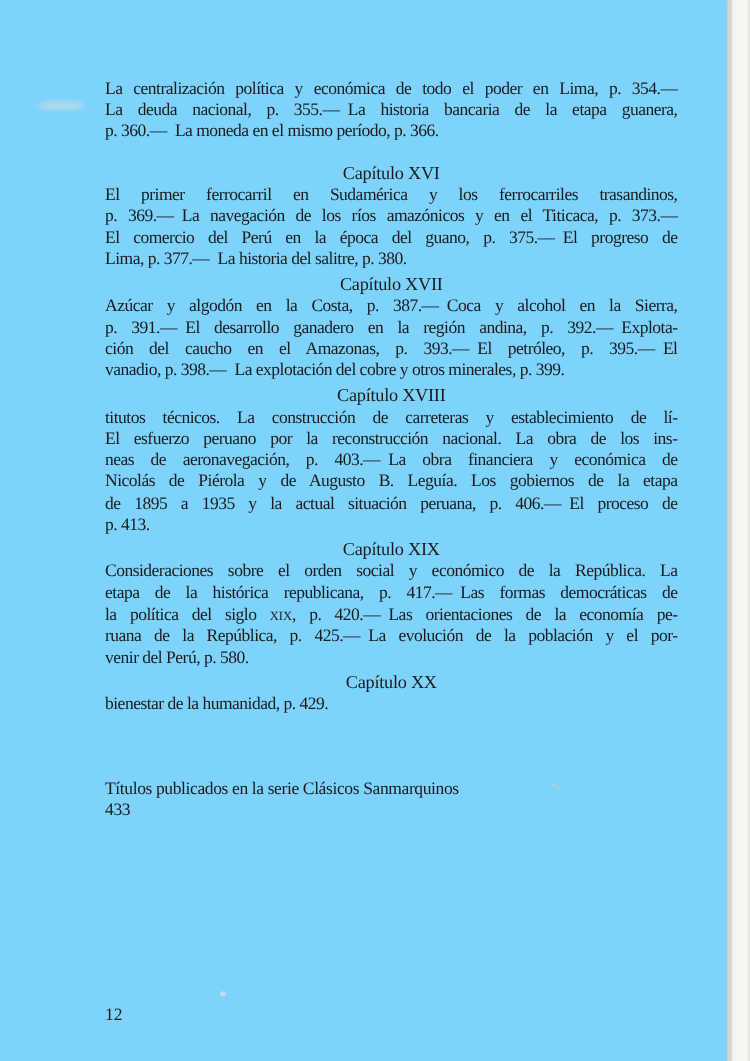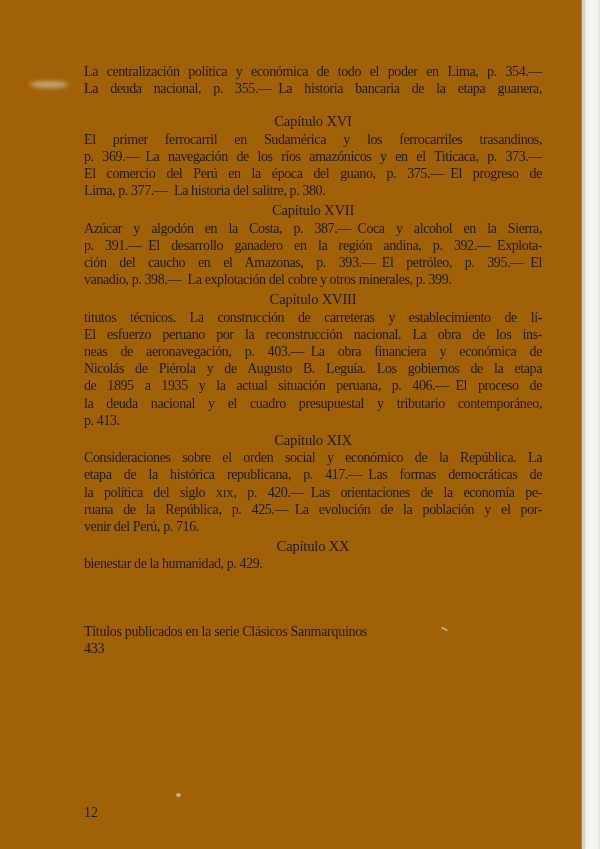--- a/index.html
+++ b/index.html
@@ -1,18 +1,18 @@
 <!DOCTYPE html>
 <html><head>
 <meta charset="utf-8">
 <style>
   html,body{margin:0;padding:0;background:#e9e9e6;}
   .page{
     position:relative;width:600px;height:849px;margin:0 auto;
-    background:#a16207;color:#1b1b1b;overflow:hidden;
+    background:#7dd3fc;color:#1b1b1b;overflow:hidden;
     font-family:"Liberation Serif","DejaVu Serif",serif;
   }
   #toc-root{position:absolute;left:84px;top:63px;width:458px;}
   .para{margin:0;}
   .line{
     font-size:14px;line-height:17.2px;letter-spacing:-0.4px;
     text-align:justify;text-align-last:justify;
   }
   .line.last{text-align-last:left;}
   .heading{
@@ -37,20 +37,21 @@
 </style>
 </head>
 <body>
 
 <div class="page">
 
   <div id="toc-root">
       <div class="para">
         <div class="line">La centralización política y económica de todo el poder en Lima, p. 354.—</div>
         <div class="line">La deuda nacional, p. 355.— La historia bancaria de la etapa guanera,</div>
+        <div class="line last">p. 360.— La moneda en el mismo período, p. 366.</div>
       </div>
       <div class="heading first">Capítulo XVI</div>
       <div class="para">
         <div class="line">El primer ferrocarril en Sudamérica y los ferrocarriles trasandinos,</div>
         <div class="line">p. 369.— La navegación de los ríos amazónicos y en el Titicaca, p. 373.—</div>
         <div class="line">El comercio del Perú en la época del guano, p. 375.— El progreso de</div>
         <div class="line last">Lima, p. 377.— La historia del salitre, p. 380.</div>
       </div>
       <div class="heading">Capítulo XVII</div>
       <div class="para">
@@ -59,30 +60,29 @@
         <div class="line">ción del caucho en el Amazonas, p. 393.— El petróleo, p. 395.— El</div>
         <div class="line last">vanadio, p. 398.— La explotación del cobre y otros minerales, p. 399.</div>
       </div>
       <div class="heading">Capítulo XVIII</div>
       <div class="para">
         <div class="line">titutos técnicos. La construcción de carreteras y establecimiento de lí-</div>
         <div class="line">El esfuerzo peruano por la reconstrucción nacional. La obra de los ins-</div>
         <div class="line">neas de aeronavegación, p. 403.— La obra financiera y económica de</div>
         <div class="line">Nicolás de Piérola y de Augusto B. Leguía. Los gobiernos de la etapa</div>
         <div class="line">de 1895 a 1935 y la actual situación peruana, p. 406.— El proceso de</div>
-        <div class="line">la deuda nacional y el cuadro presupuestal y tributario contemporáneo,</div>
         <div class="line last">p. 413.</div>
       </div>
       <div class="heading">Capítulo XIX</div>
       <div class="para">
         <div class="line">Consideraciones sobre el orden social y económico de la República. La</div>
         <div class="line">etapa de la histórica republicana, p. 417.— Las formas democráticas de</div>
         <div class="line">la política del siglo <span class="sc">xix</span>, p. 420.— Las orientaciones de la economía pe-</div>
         <div class="line">ruana de la República, p. 425.— La evolución de la población y el por-</div>
-        <div class="line last">venir del Perú, p. 716.</div>
+        <div class="line last">venir del Perú, p. 580.</div>
       </div>
       <div class="heading">Capítulo XX</div>
       <div class="para">
         <div class="line last">bienestar de la humanidad, p. 429.</div>
       </div>
     </div>
 
   <div class="series-row">
     <span>Títulos publicados en la serie Clásicos Sanmarquinos</span>
     <span>433</span>

